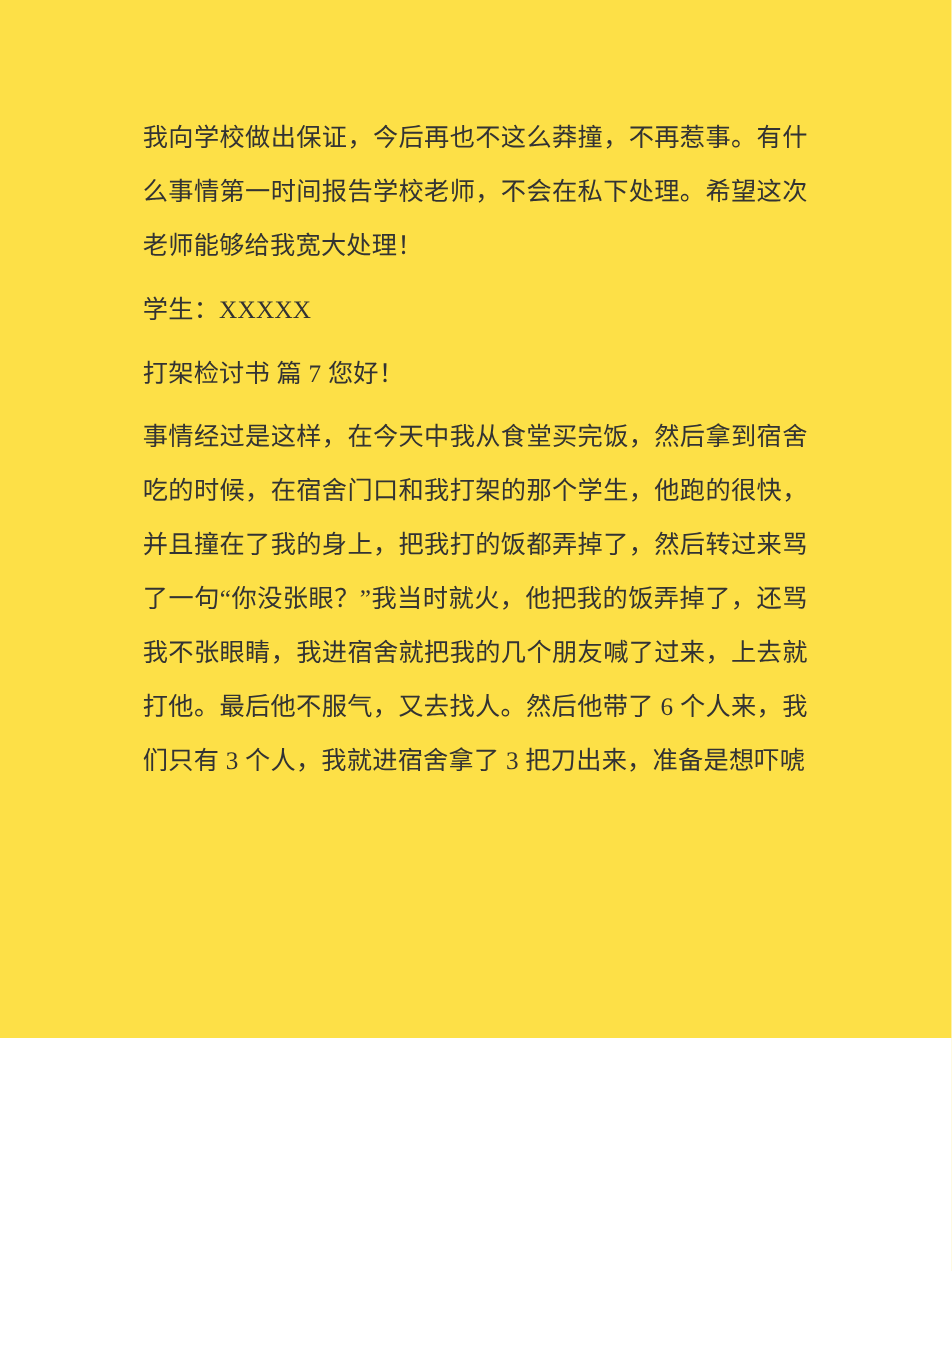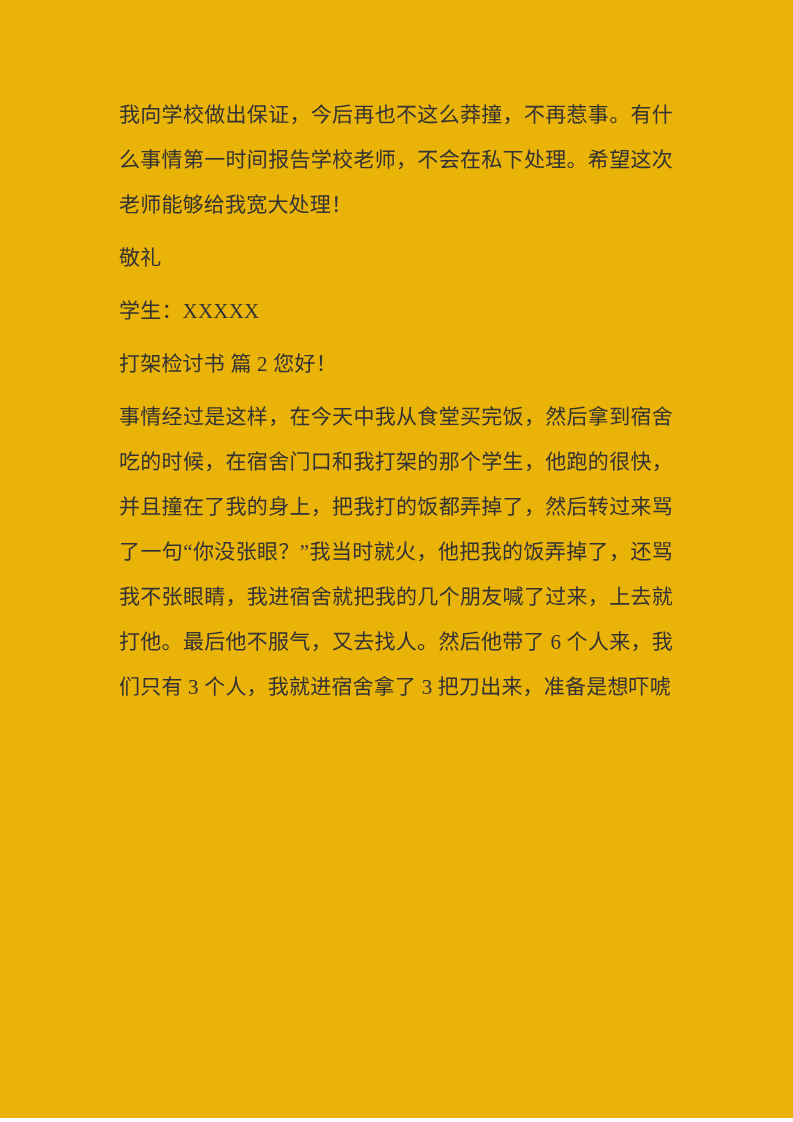--- a/index.html
+++ b/index.html
@@ -9,37 +9,36 @@
   }
   body {
     width: 793px;
     height: 1122px;
     overflow: hidden;
     font-family: "Liberation Serif", "DejaVu Serif", serif;
   }
   .doc-page {
     box-sizing: border-box;
     width: 793px;
-    height: 1118px;
+    height: 865px;
     padding: 93px 120px 0 119px;
-    background: #eab308;
+    background: #fde047;
   }
   .doc-page p {
     margin: 0 0 8px 0;
     font-size: 21px;
     line-height: 45px;
     color: #333333;
     text-align: justify;
     text-align-last: left;
     word-break: break-all;
     letter-spacing: 0.2px;
   }
 </style>
 </head>
 <body>
 
 <div class="doc-page">
   <p>我向学校做出保证，今后再也不这么莽撞，不再惹事。有什么事情第一时间报告学校老师，不会在私下处理。希望这次老师能够给我宽大处理！</p>
-  <p>敬礼</p>
   <p>学生：XXXXX</p>
-  <p>打架检讨书 篇 2 您好！</p>
+  <p>打架检讨书 篇 7 您好！</p>
   <p>事情经过是这样，在今天中我从食堂买完饭，然后拿到宿舍吃的时候，在宿舍门口和我打架的那个学生，他跑的很快，并且撞在了我的身上，把我打的饭都弄掉了，然后转过来骂了一句“你没张眼？”我当时就火，他把我的饭弄掉了，还骂我不张眼睛，我进宿舍就把我的几个朋友喊了过来，上去就打他。最后他不服气，又去找人。然后他带了 6 个人来，我们只有 3 个人，我就进宿舍拿了 3 把刀出来，准备是想吓唬</p>
 </div>
 
 </body></html>

